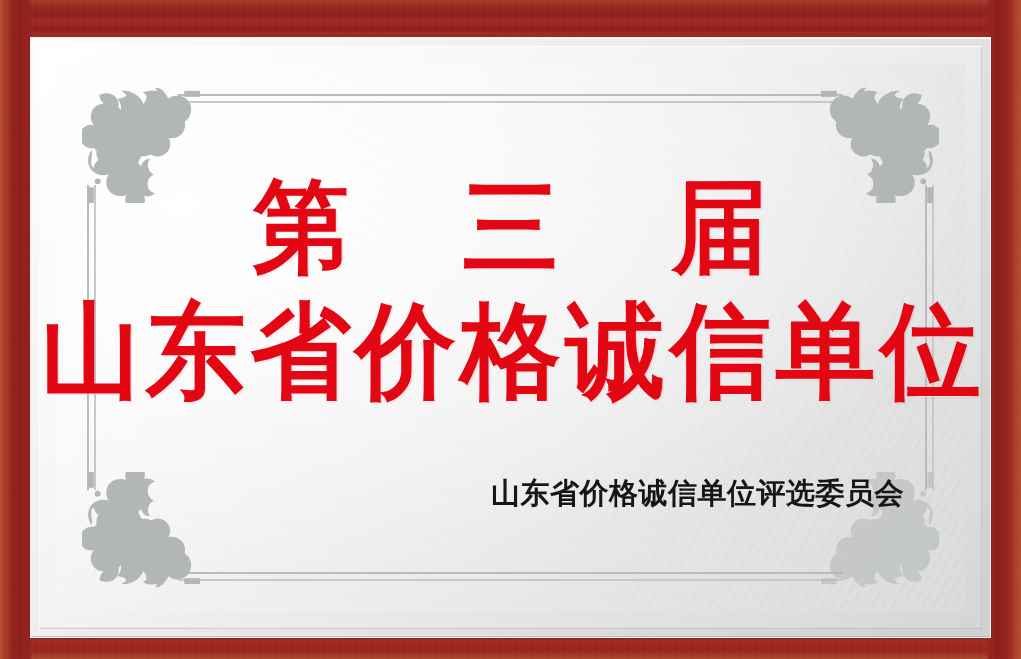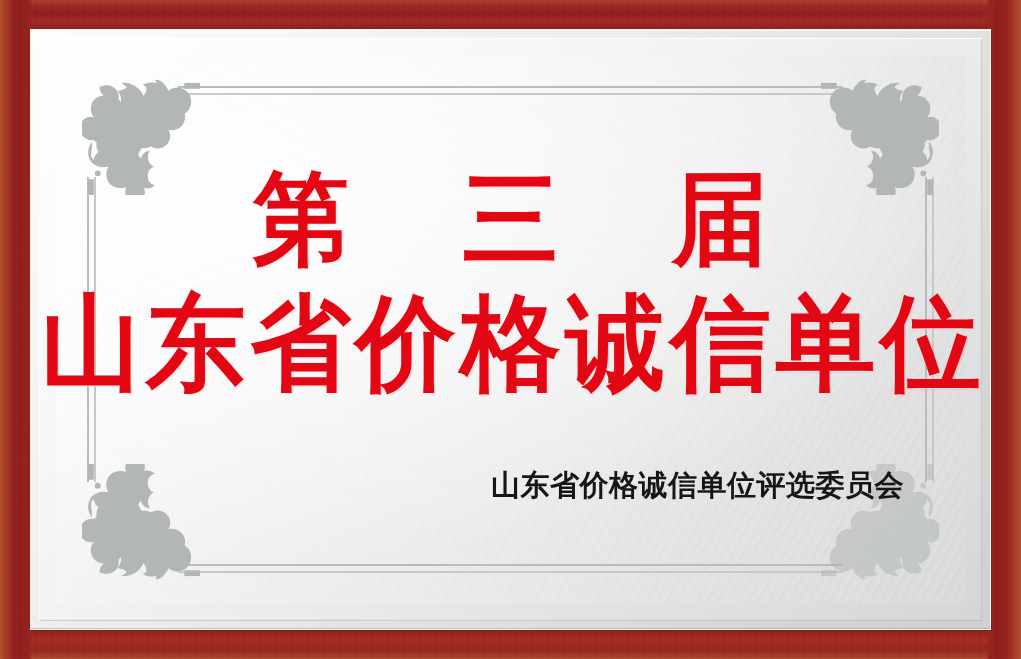--- a/index.html
+++ b/index.html
@@ -89,21 +89,21 @@
         rgba(0,0,0,.00) 6px,
         rgba(255,255,255,.04) 10px,
         rgba(0,0,0,.04) 14px,
         rgba(0,0,0,.00) 19px);
     pointer-events:none;
   }
 
   
   .plate {
     position:absolute;
-    left:31px; top:30px;
+    left:31px; top:38px;
     width:959px; height:599px;
     background:
       linear-gradient(132deg,
         #fdfdfd 0%,
         #f7f7f7 16%,
         #efefef 34%,
         #e7e7e7 52%,
         #dedede 70%,
         #d5d5d6 86%,
         #cfd0d1 100%);

